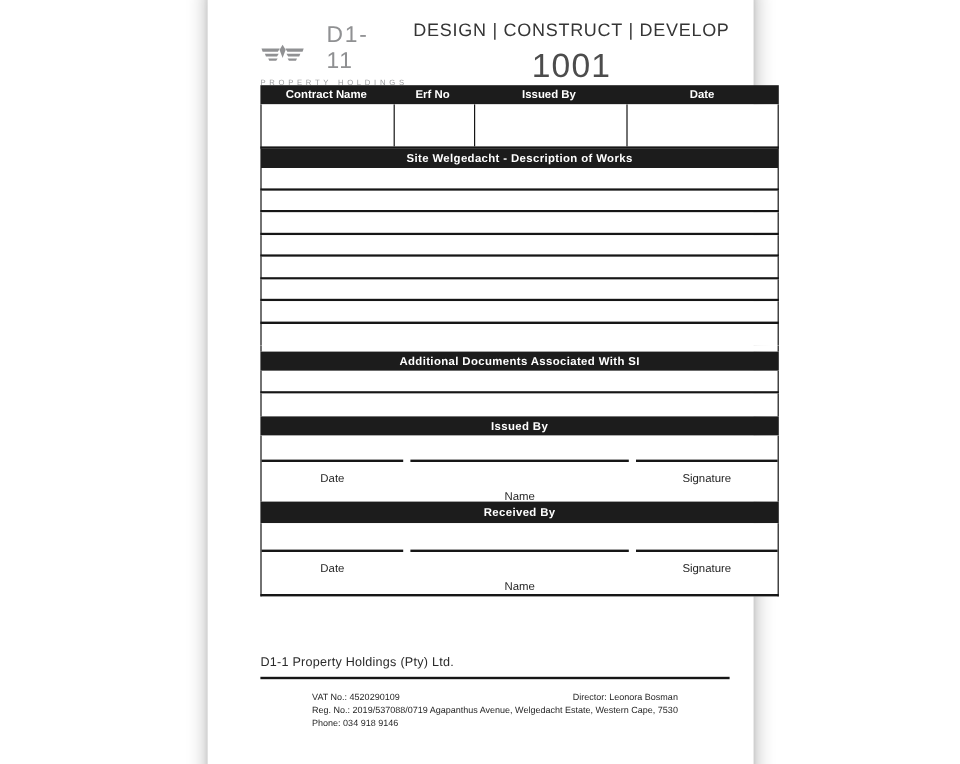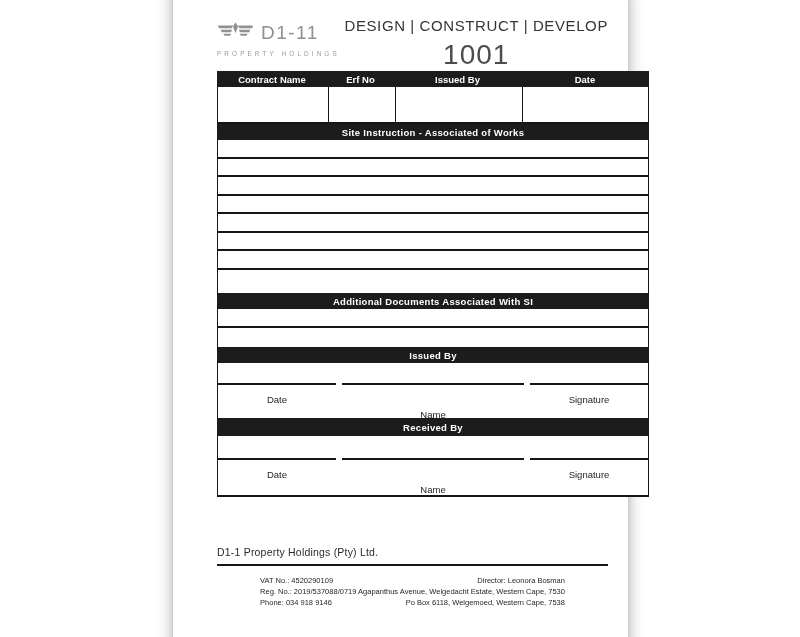--- a/index.html
+++ b/index.html
@@ -10,21 +10,21 @@
   }
   .page{
     position:absolute;left:173px;top:-12px;width:455px;height:680px;
     background:#ffffff;
     box-shadow:0 0 16px rgba(0,0,0,0.32), 0 0 4px rgba(0,0,0,0.12);
   }
   .page-inner{position:absolute;left:0;top:12px;width:455px;height:637px;}
 
   
   .brand{position:absolute;left:44px;top:19px;width:110px;}
-  .brand-top{display:flex;align-items:center;gap:7px;}
+  .brand-top{display:flex;align-items:flex-end;gap:18px;}
   .eagle{flex:0 0 auto;}
   .brand-name{
     font-size:19px;font-weight:500;color:#8f9092;letter-spacing:1.5px;line-height:22px;
   }
   .brand-sub{
     margin-top:3px;font-size:6.4px;letter-spacing:3.1px;color:#9a9b9d;white-space:nowrap;
   }
   .head-right{position:absolute;right:20px;top:17px;text-align:right;}
   .tagline{font-size:15px;color:#353535;letter-spacing:0.6px;white-space:nowrap;}
   .form-number{margin-top:5px;text-align:center;font-size:28px;color:#4c4c4c;letter-spacing:1px;}
@@ -125,21 +125,21 @@
         <div class="hdr-cell c3">Issued By</div>
         <div class="hdr-cell c4">Date</div>
       </div>
       <div class="data-row">
         <div class="data-cell c1"></div>
         <div class="data-cell c2"></div>
         <div class="data-cell c3"></div>
         <div class="data-cell c4"></div>
       </div>
 
-      <div class="bar">Site Instruction - Associated of Works</div>
+      <div class="bar">Site Welgedacht - Description of Works</div>
       <div class="blank-row"></div>
       <div class="blank-row"></div>
       <div class="blank-row"></div>
       <div class="blank-row"></div>
       <div class="blank-row"></div>
       <div class="blank-row"></div>
       <div class="blank-row"></div>
       <div class="blank-row no-bottom"></div>
       <div class="gap-row"></div>
 
@@ -181,18 +181,17 @@
     <div class="footer-divider"></div>
     <div class="footer-details">
       <div class="footer-left">
         <div>VAT No.: 4520290109</div>
         <div>Reg. No.: 2019/537088/07</div>
         <div>Phone: 034 918 9146</div>
       </div>
       <div class="footer-right">
         <div>Director: Leonora Bosman</div>
         <div>19 Agapanthus Avenue, Welgedacht Estate, Western Cape, 7530</div>
-        <div>Po Box 6118, Welgemoed, Western Cape, 7538</div>
       </div>
     </div>
 
   </div>
 </div>
 
 </body></html>

